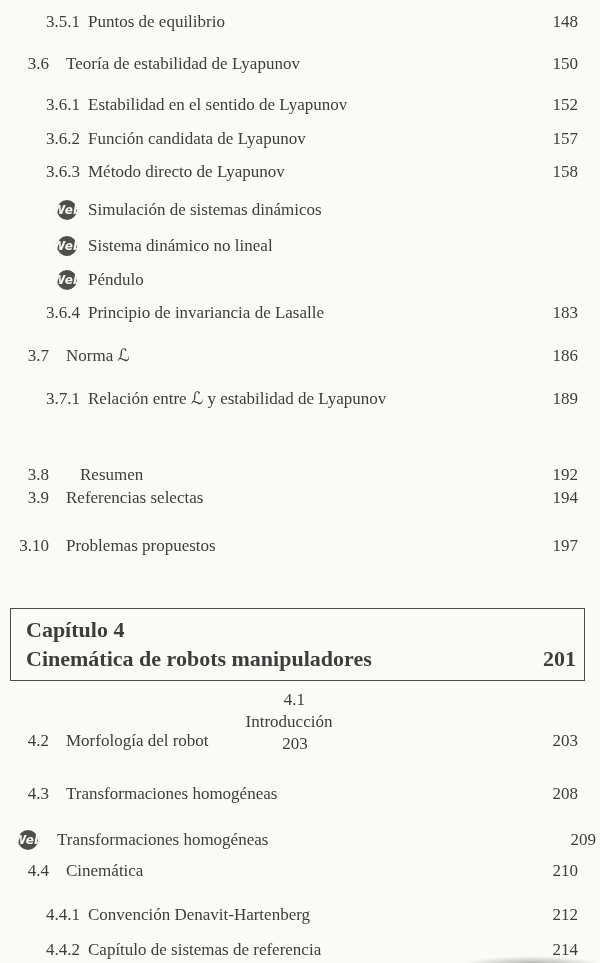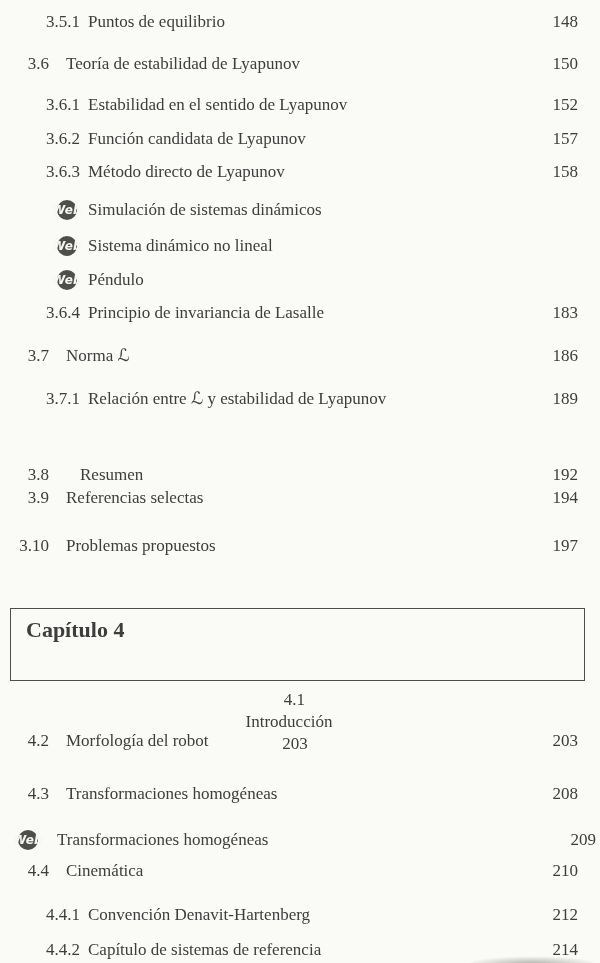--- a/index.html
+++ b/index.html
@@ -161,17 +161,21 @@
       </div>
       <div class="row s2" style="top: 939px;">
         <span class="num">4.4.2</span>
         <span class="title">Capítulo de sistemas de referencia</span>
         <span class="pg">214</span>
       </div>
     </div>
 
   <div class="chapter-box">
     <div class="line1">Capítulo 4</div>
+    <div class="line2">
+      <span class="title">Cinemática de robots manipuladores</span>
+      <span class="pg">201</span>
+    </div>
   </div>
 
   <div class="artifact"></div>
 
 </div>
 
 </body></html>

